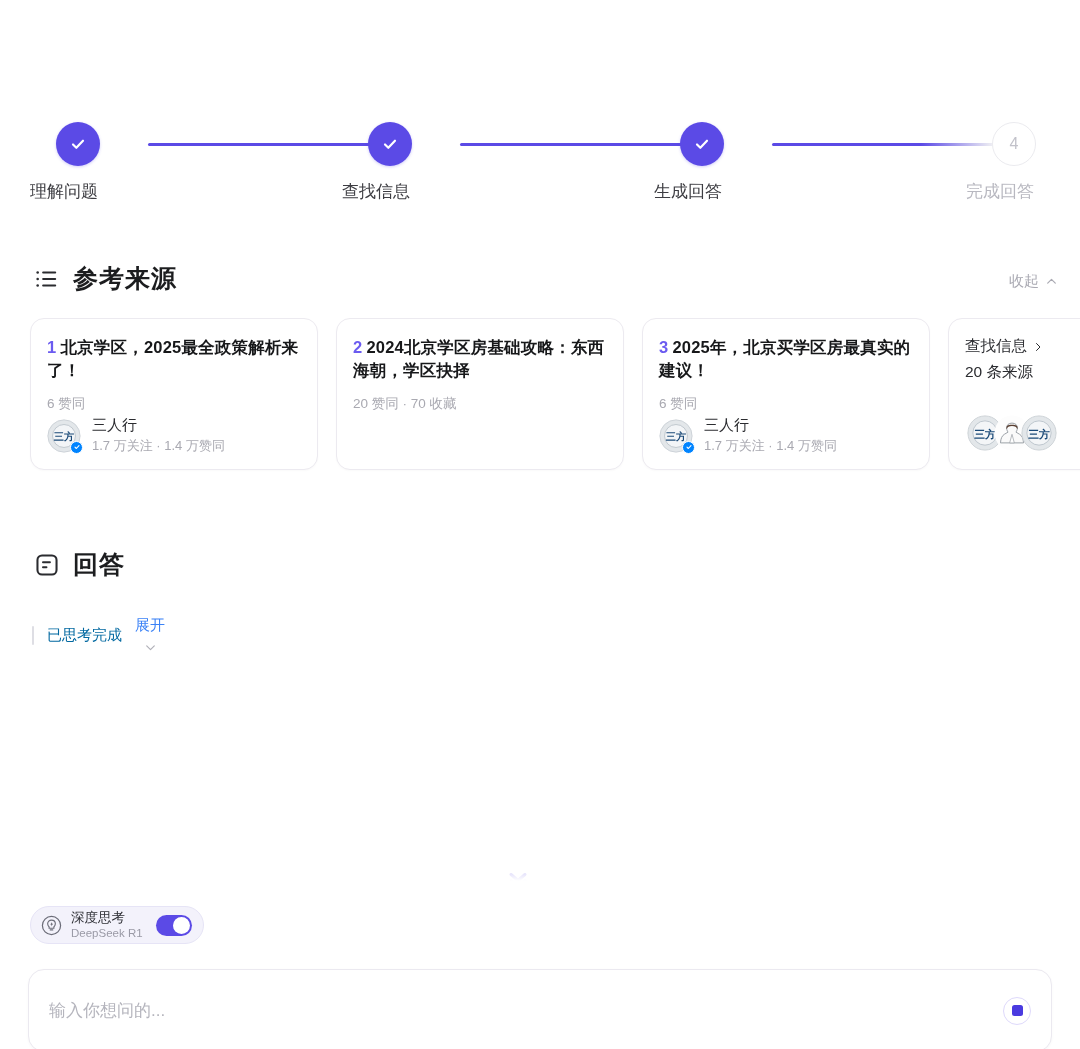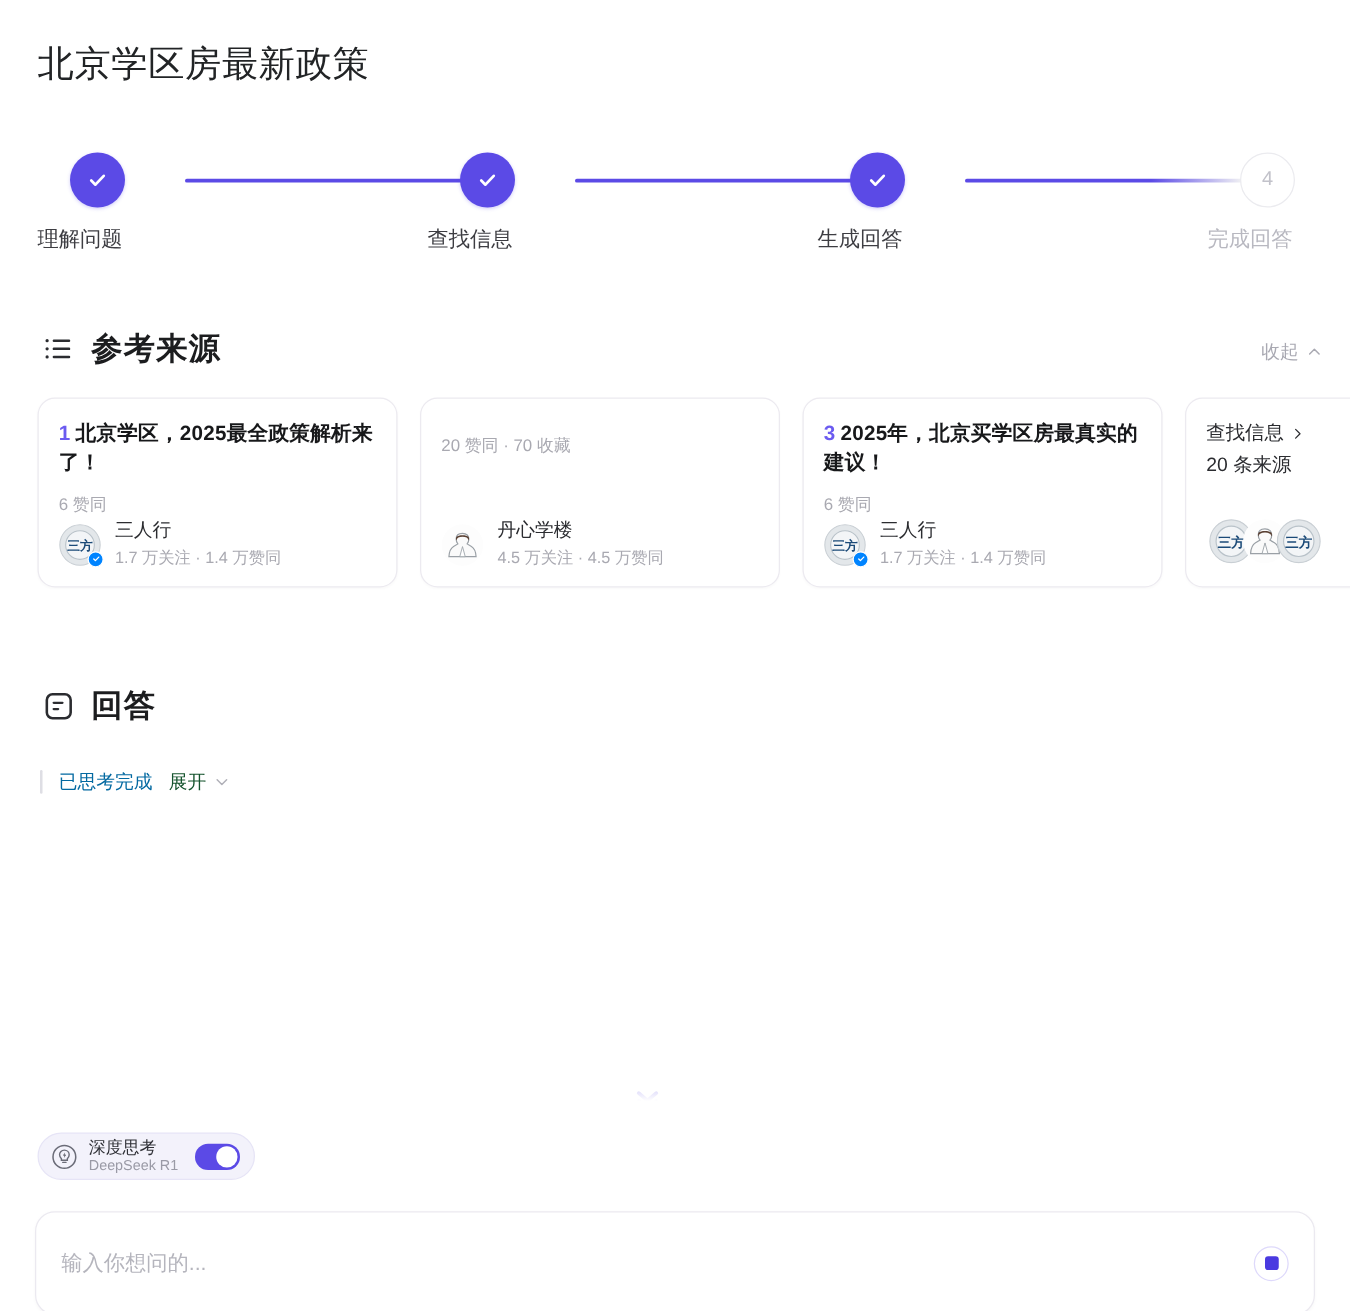--- a/index.html
+++ b/index.html
@@ -78,21 +78,21 @@
   .more-avatars .avatar { width: 36px; height: 36px; }
   .more-avatars > :nth-child(2) { margin-left: -9px; }
   .more-avatars > :nth-child(3) { margin-left: -9px; }
 
   
   .think-bar {
     position: absolute; left: 32px; top: 616px; display: flex; align-items: center; gap: 13px;
   }
   .think-rule { width: 2px; height: 19px; background: #dedee4; border-radius: 2px; }
   .think-txt { font-size: 15px; color: #0369a1; }
-  .think-expand { font-size: 15px; color: #14532d; display:flex; align-items:center; gap:6px; cursor:pointer; }
+  .think-expand { font-size: 15px; color: #3b82f6; display:flex; align-items:center; gap:6px; cursor:pointer;flex-direction:column; }
 
   .body { position: absolute; left: 30px; top: 668px; width: 1030px; }
   .para { font-size: 16.5px; color: #2e2f33; line-height: 1.75; }
   .h-num { font-size: 16.5px; font-weight: 700; color: #17181a; margin-top: 30px; }
   .bullets { margin-top: 20px; list-style: none; }
   .bullets li {
     position: relative; padding-left: 22px; font-size: 16.5px; line-height: 1.72;
     color: #43444a; margin-bottom: 12px;
   }
   .bullets li::before {
@@ -153,21 +153,20 @@
     display: flex; align-items: center; justify-content: center;
     cursor: pointer; flex: none;
   }
   .stop-btn .sq { width: 11px; height: 11px; border-radius: 2.5px; background: #4a3ae0; }
 </style>
 </head>
 <body>
 
 <div class="page">
 
-  <div class="title">北京学区房最新政策</div>
 
   <div class="stepper">
     <div class="step-rail">
 
       <div class="connector full" style="left:118px; width:240px;"></div>
       <div class="connector full" style="left:430px; width:240px;"></div>
       <div class="connector fade" style="left:742px; width:240px;"></div>
 
       <div class="step-node done" style="left:26px;">
         <svg class="check" viewBox="0 0 24 24">
@@ -234,35 +233,24 @@
           </span>
         </div>
         <div>
           <div class="author-name">三人行</div>
           <div class="author-stat">1.7 万关注 · 1.4 万赞同</div>
         </div>
       </div>
     </div>
 
     <div class="card src">
+      <div class="card-title">
+        <span class="card-idx">2</span><span>2024北京学区房基础攻略：东西海朝，学区抉择</span>
+      </div>
       <div class="card-meta">20 赞同 · 70 收藏</div>
-      <div class="card-author">
-        <div class="avatar-wrap">
-          <svg class="avatar" viewBox="0 0 40 40">
-            <circle cx="20" cy="20" r="19.5" fill="#fdfdfd"></circle>
-            <path d="M20 9c-4 0-6 2.4-6 5.4 0 2.6 1.6 4.6 1.6 4.6l-4 2.4C9 22.9 7.5 26 7.2 31h25.6c-.3-5-1.8-8.1-4.4-9.6l-4-2.4s1.6-2 1.6-4.6C26 11.4 24 9 20 9z" fill="#fafafa" stroke="#9aa0a6" stroke-width="1.1"></path>
-            <path d="M14.3 12.5c1.8-2.2 9.6-2.2 11.4 0 .6.8.5 2.4.2 3.2-.8-2.4-2.6-3.4-5.9-3.4s-5.1 1-5.9 3.4c-.3-.8-.4-2.4.2-3.2z" fill="#5a4033"></path>
-            <path d="M20 21.5l-2.6 9.5h5.2z" fill="#fff" stroke="#9aa0a6" stroke-width=".8"></path>
-          </svg>
-        </div>
-        <div>
-          <div class="author-name">丹心学楼</div>
-          <div class="author-stat">4.5 万关注 · 4.5 万赞同</div>
-        </div>
-      </div>
     </div>
 
     <div class="card src">
       <div class="card-title">
         <span class="card-idx">3</span><span>2025年，北京买学区房最真实的建议！</span>
       </div>
       <div class="card-meta">6 赞同</div>
       <div class="card-author">
         <div class="avatar-wrap">
           <svg class="avatar" viewBox="0 0 40 40">

